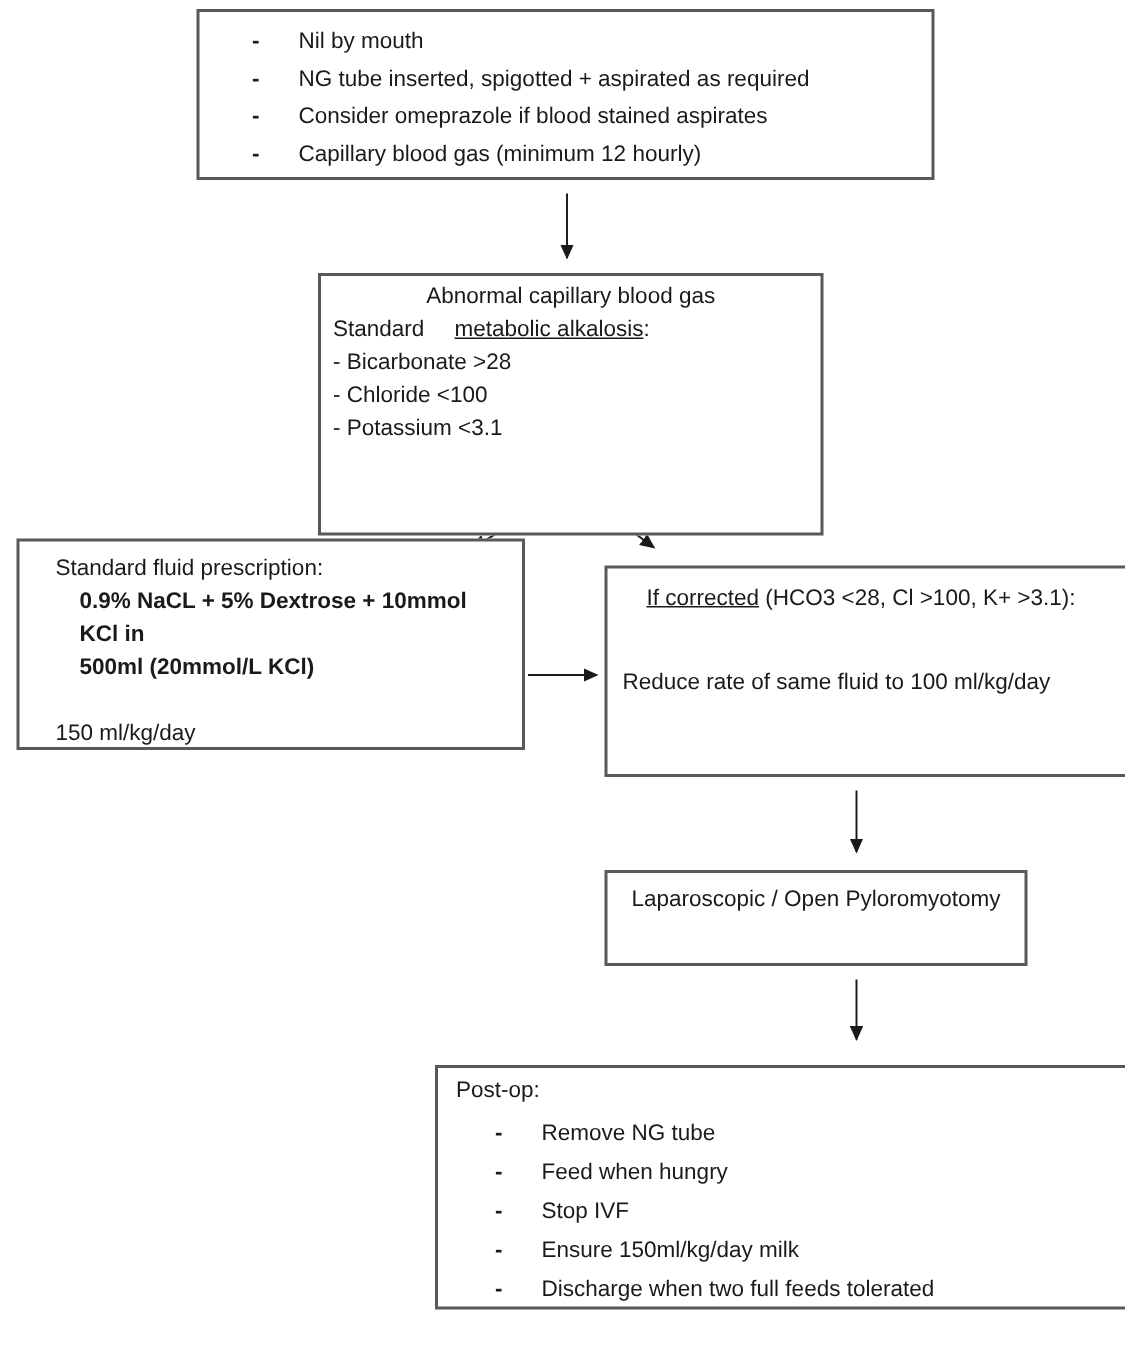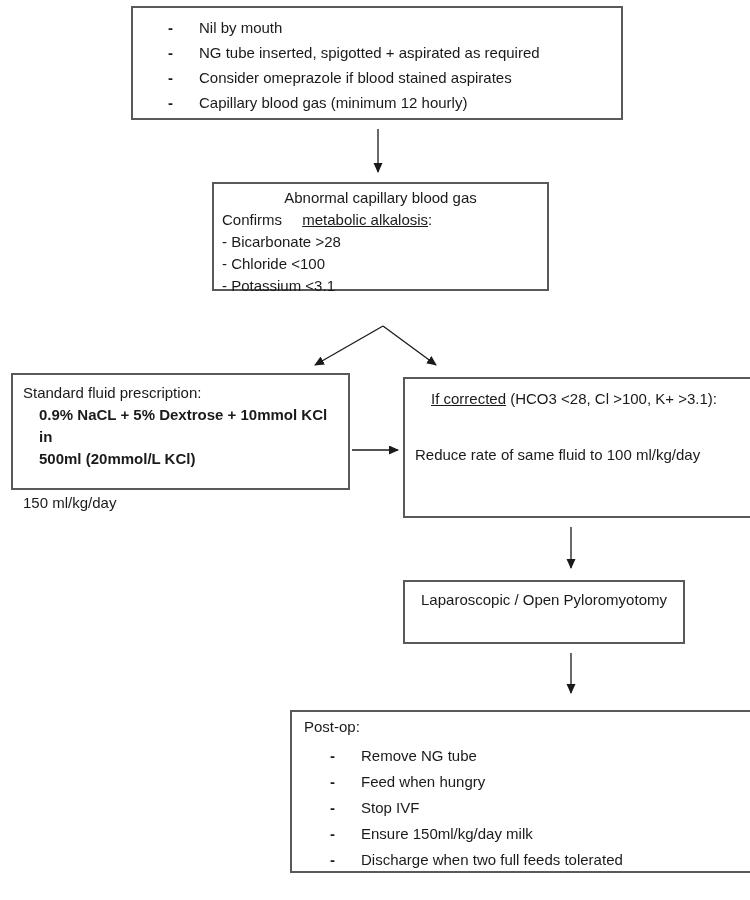--- a/index.html
+++ b/index.html
@@ -27,25 +27,25 @@
   }
   .u { text-decoration: underline; margin-left: 16px; }
   .b { font-weight: 700; margin-left: 16px; }
 
   
   .box-preop { left: 131px; top: 6px; width: 492px; height: 114px; padding-top: 7px; }
   .li { display: flex; align-items: center; height: 25px; padding-left: 35px; }
   .li .dash { width: 31px; font-weight: 700; flex: none; }
 
   
-  .box-bloodgas { left: 212px; top: 182px; width: 337px; height: 109px; padding: 3px 8px; line-height: 22px; }
+  .box-bloodgas { left: 212px; top: 182px; width: 337px; height: 175px; padding: 3px 8px; line-height: 22px; }
   .bg-title { text-align: center; }
 
   
-  .box-fluid { left: 11px; top: 373px; width: 339px; height: 117px; padding: 7px 10px; line-height: 22px; }
+  .box-fluid { left: 11px; top: 359px; width: 339px; height: 141px; padding: 7px 24px; line-height: 22px; }
   .fluid-rate { margin-top: 22px; }
 
   
   .box-corrected { left: 403px; top: 377px; width: 378px; height: 141px; padding: 10px 10px; line-height: 20px; }
   .corrected-action { margin-top: 36px; }
 
   
   .box-surgery { left: 403px; top: 580px; width: 282px; height: 64px; padding-top: 9px; text-align: center; }
 
   
@@ -87,21 +87,21 @@
       <span>Consider omeprazole if blood stained aspirates</span>
     </div>
     <div class="li">
       <span class="dash">-</span>
       <span>Capillary blood gas (minimum 12 hourly)</span>
     </div>
   </div>
 
   <div class="box box-bloodgas">
     <div class="bg-title">Abnormal capillary blood gas</div>
-    <div><span>Confirms </span><span class="u">metabolic alkalosis</span><span>:</span></div>
+    <div><span>Standard </span><span class="u">metabolic alkalosis</span><span>:</span></div>
     <div>- Bicarbonate &gt;28</div>
     <div>- Chloride &lt;100</div>
     <div>- Potassium &lt;3.1</div>
   </div>
 
   <div class="box box-fluid">
     <div>Standard fluid prescription:</div>
     <div class="b">0.9% NaCL + 5% Dextrose + 10mmol KCl in</div>
     <div class="b">500ml (20mmol/L KCl)</div>
     <div class="fluid-rate">150 ml/kg/day</div>

